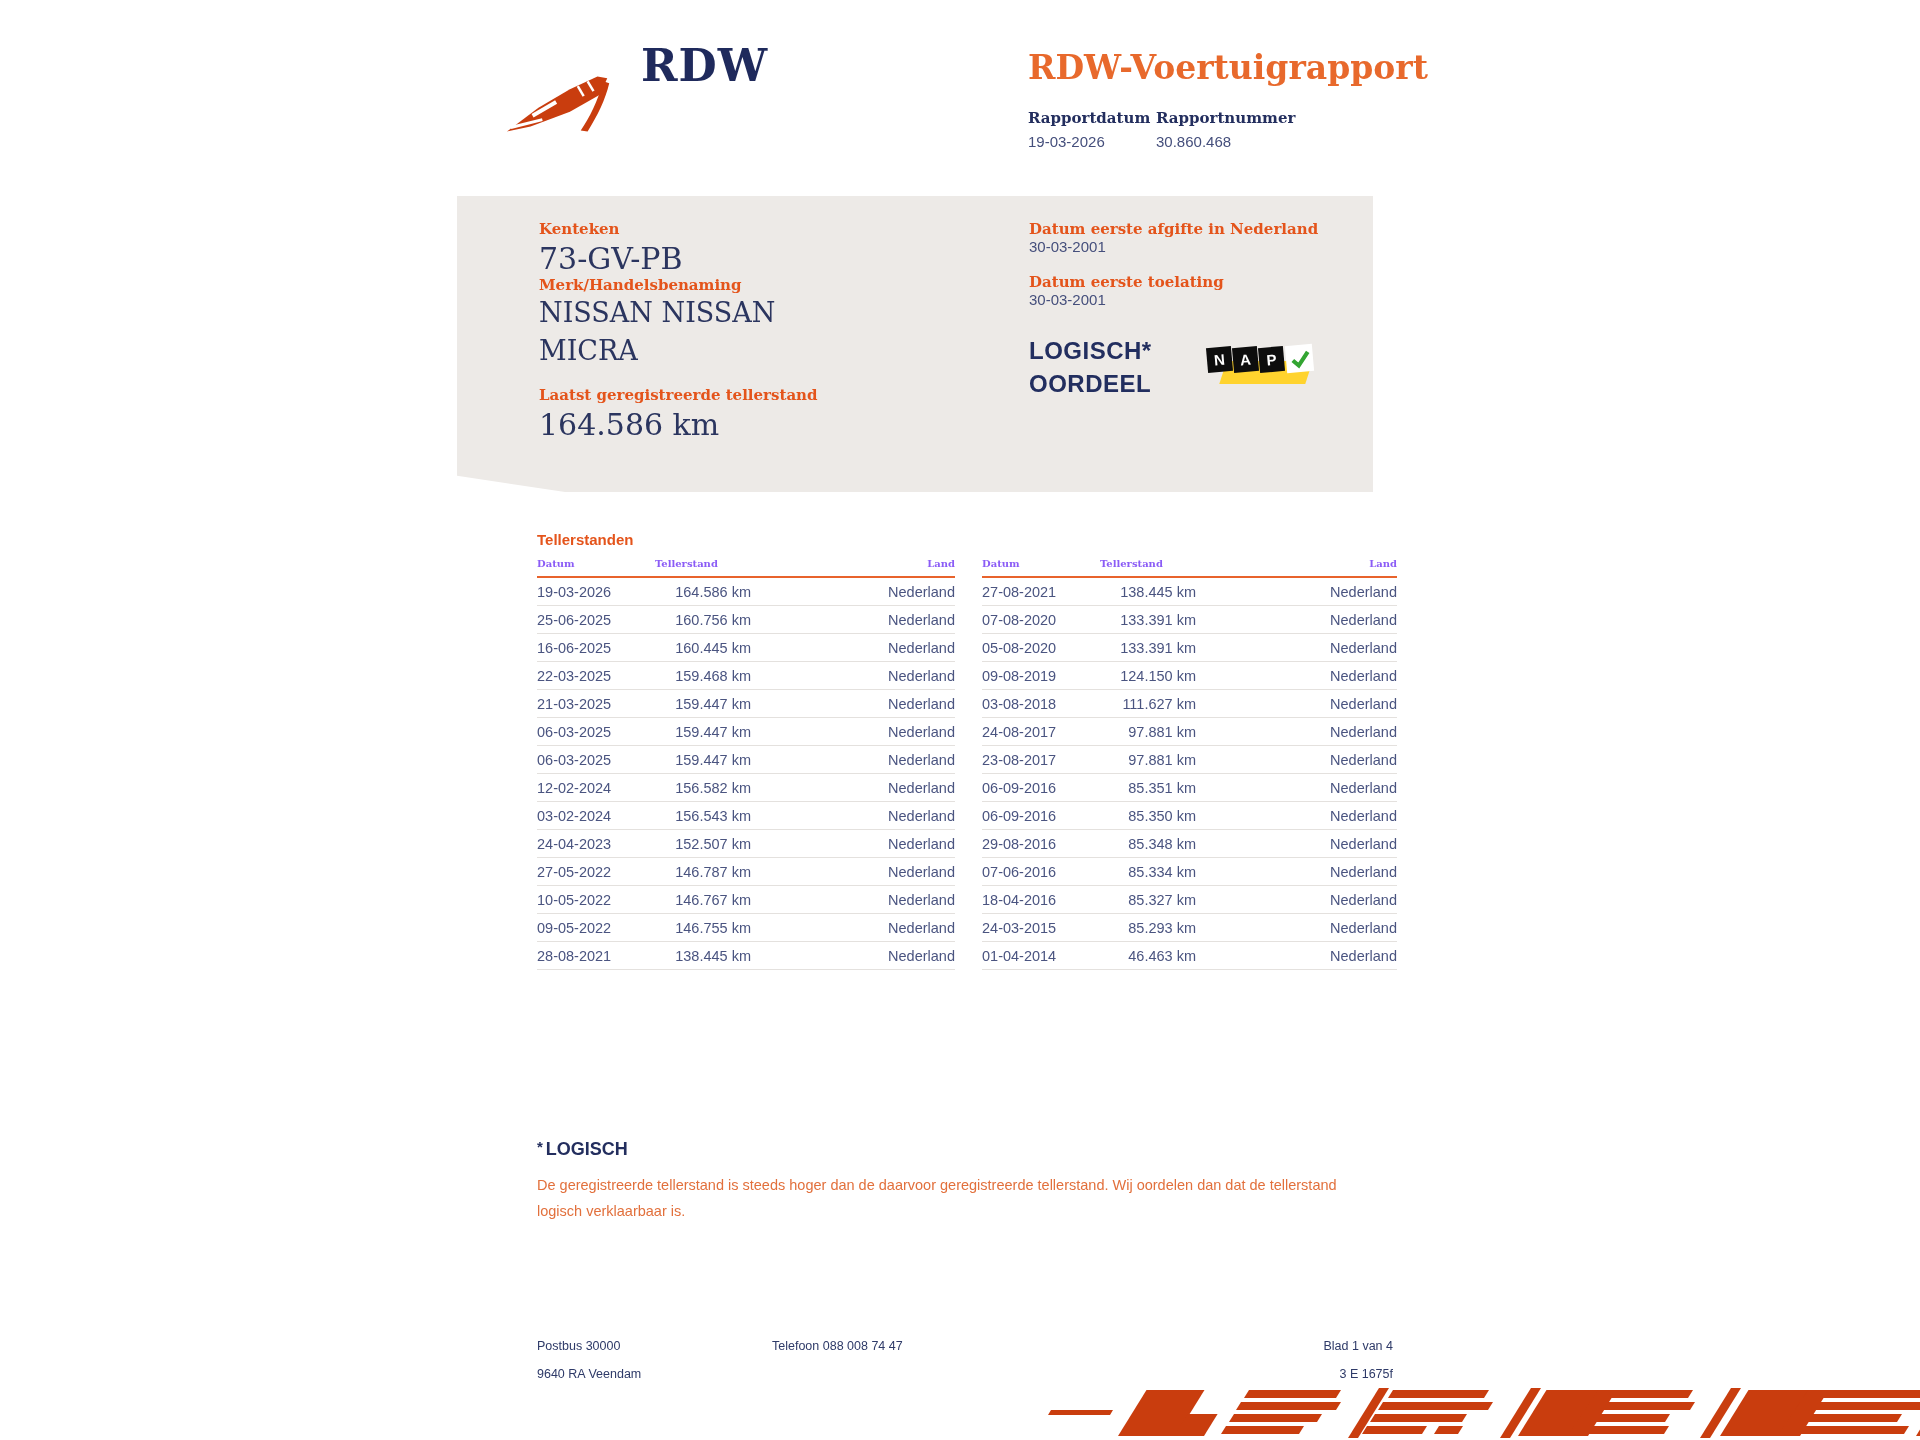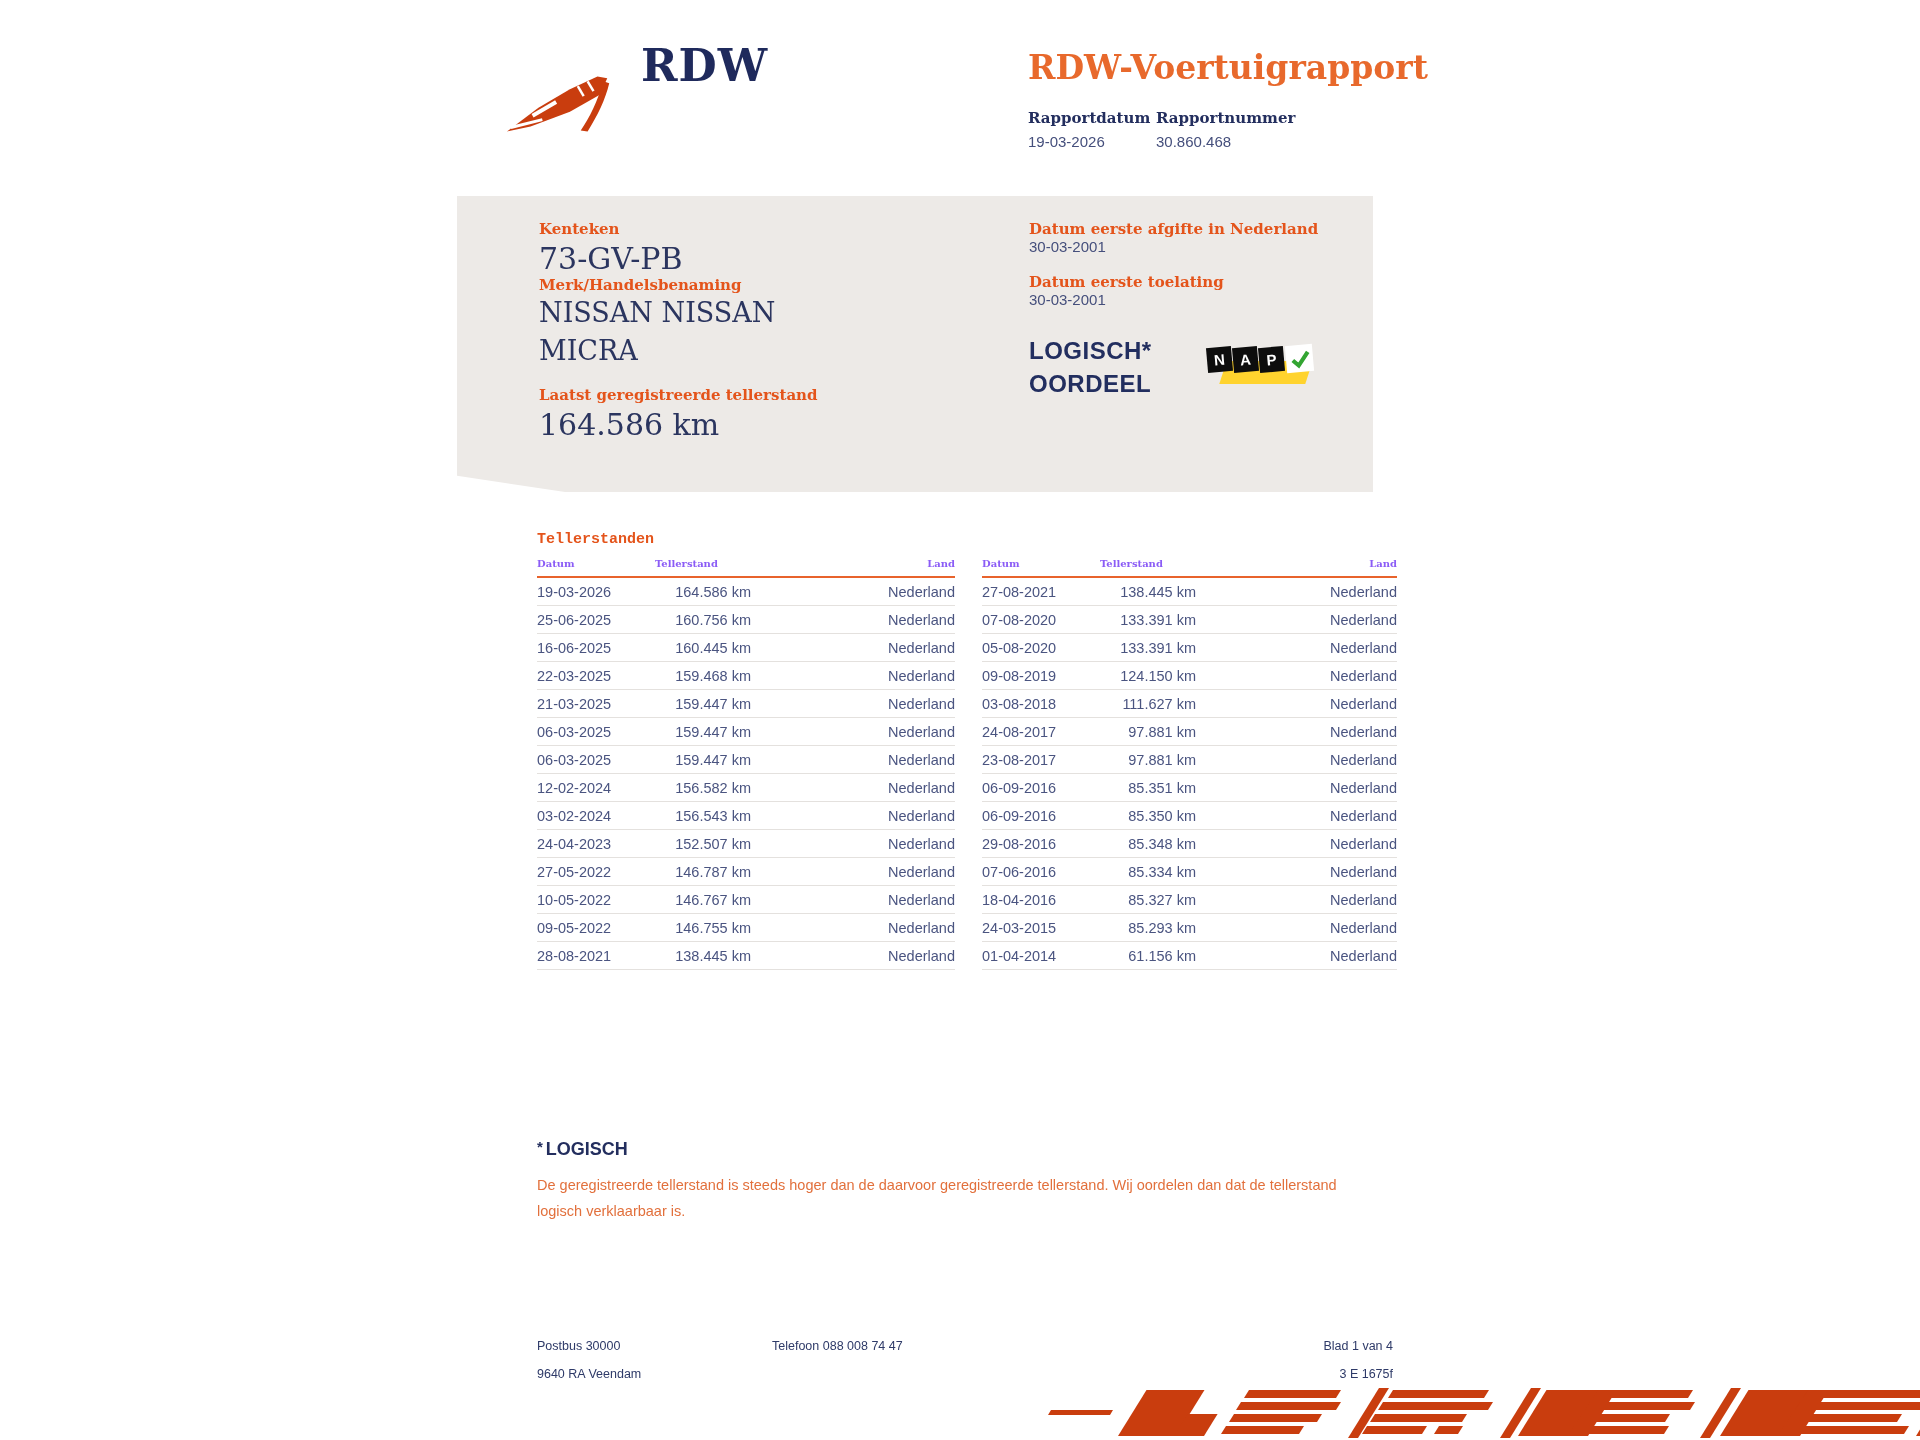--- a/index.html
+++ b/index.html
@@ -34,21 +34,21 @@
   .nap-yellow{position:absolute;left:16px;top:16px;width:86px;height:23px;background:#ffd32e;
               transform:skewX(-18deg);}
   .nap-letter{position:absolute;top:2px;width:25px;height:25px;background:#0d0d0d;color:#fff;
               font-weight:bold;font-size:15px;display:flex;align-items:center;justify-content:center;
               transform:rotate(-5deg);}
   .nap-check{position:absolute;left:79px;top:0;width:27px;height:27px;background:#fff;
              transform:rotate(-5deg);display:flex;align-items:center;justify-content:center;}
 
   
   .tables{position:absolute;left:537px;top:531px;width:860px;}
-  .tbl-title{font-family:Liberation Mono, monospace;font-weight:bold;font-size:15px;color:#e4541b;}
+  .tbl-title{font-family:Liberation Sans, sans-serif;font-weight:bold;font-size:15px;color:#e4541b;}
   .tbl-row{display:flex;gap:27px;margin-top:10px;}
   table{border-collapse:collapse;table-layout:fixed;}
   .tbl-left{width:418px;} .tbl-right{width:415px;}
   col.c1{width:118px;} col.c2{width:170px;}
   th{font-family:"DejaVu Serif",serif;font-weight:bold;font-size:10px;color:#8b5cf6;text-align:left;
      padding:0 0 7px 0;border-bottom:2px solid #e8632c;margin-top:18px;}
   th.h-land{text-align:right;}
   td{font-size:14.5px;color:#4a5480;height:27px;border-bottom:1px solid #e4e1de;padding:0;vertical-align:middle;}
   td.c-km .km{display:inline-block;width:96px;text-align:right;}
   td.c-land{text-align:right;}
@@ -298,21 +298,21 @@
               <td class="c-km"><span class="km">85.327 km</span></td>
               <td class="c-land">Nederland</td>
             </tr>
             <tr>
               <td class="c-date">24-03-2015</td>
               <td class="c-km"><span class="km">85.293 km</span></td>
               <td class="c-land">Nederland</td>
             </tr>
             <tr>
               <td class="c-date">01-04-2014</td>
-              <td class="c-km"><span class="km">61.156 km</span></td>
+              <td class="c-km"><span class="km">46.463 km</span></td>
               <td class="c-land">Nederland</td>
             </tr>
           </tbody>
       </table>
     </div>
   </div>
 
   <div class="footnote">
     <div class="fn-head">
       <span class="fn-ast">*</span><span>LOGISCH</span>

